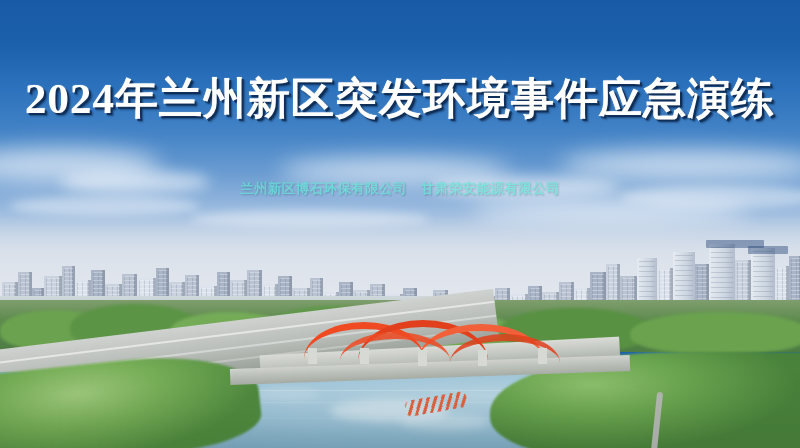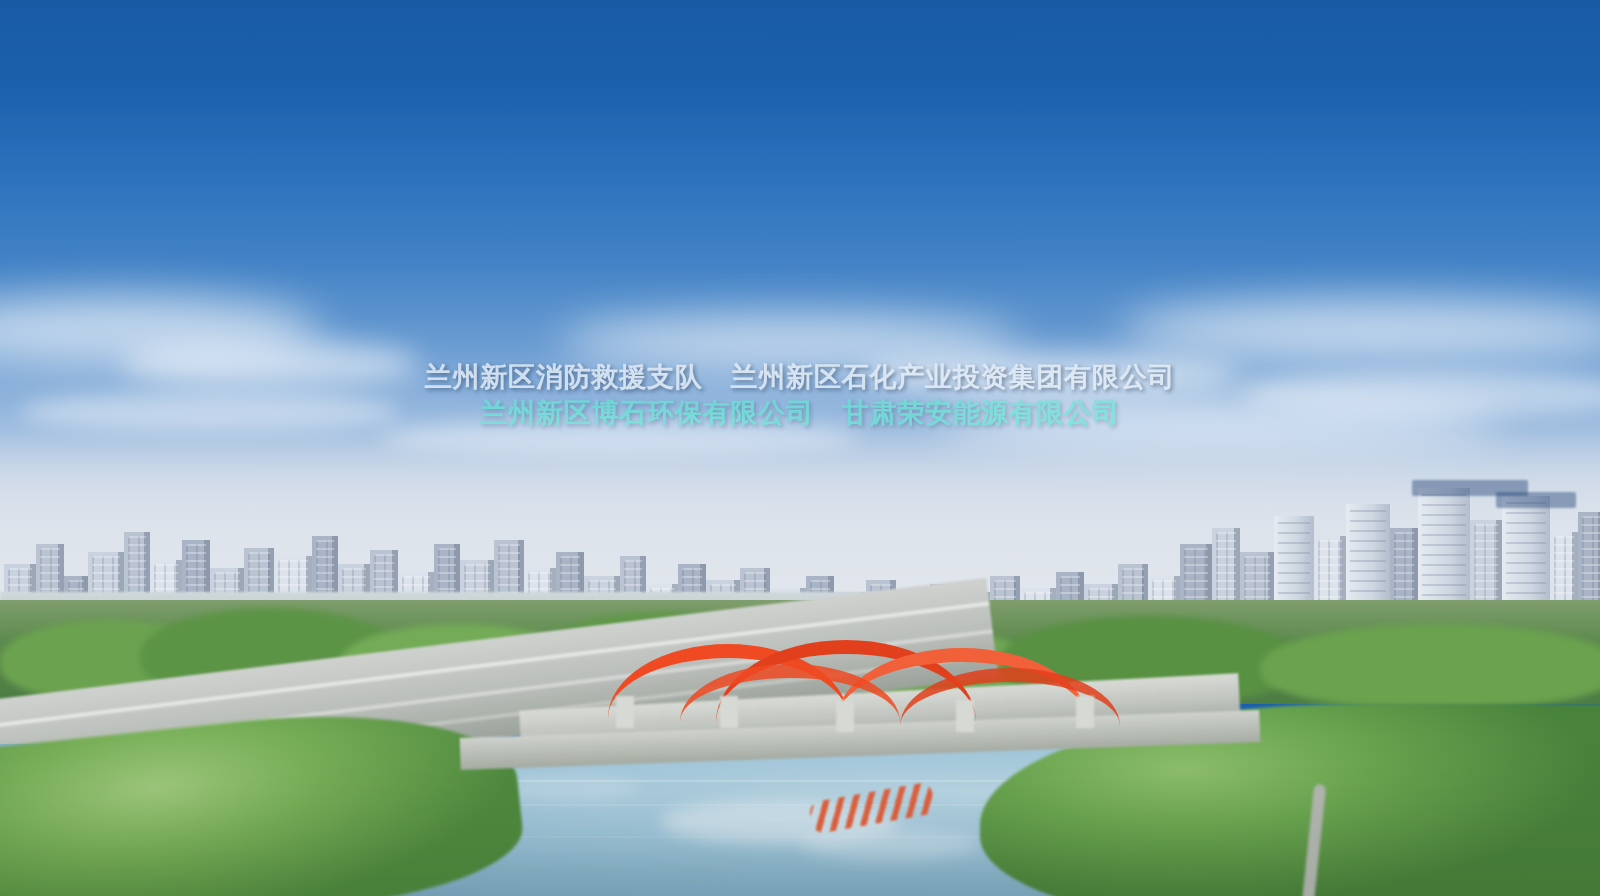--- a/index.html
+++ b/index.html
@@ -291,19 +291,19 @@
       <div class="pier" style="left:8px;top:30px;"></div>
       <div class="pier" style="left:60px;top:30px;"></div>
       <div class="pier" style="left:118px;top:32px;"></div>
       <div class="pier" style="left:178px;top:32px;"></div>
       <div class="pier" style="left:238px;top:30px;"></div>
     </div>
 
     <div class="vig"></div>
   </div>
 
+  <div class="title">2024年兰州新区突发环境事件应急演练</div>
 
   <div class="credits">
-    <span class="ln f3">兰州新区消防救援支队　兰州新区石化产业投资集团有限公司</span>
     <span class="ln f4">兰州新区博石环保有限公司　甘肃荣安能源有限公司</span>
   </div>
 
 </div>
 
 </body></html>

